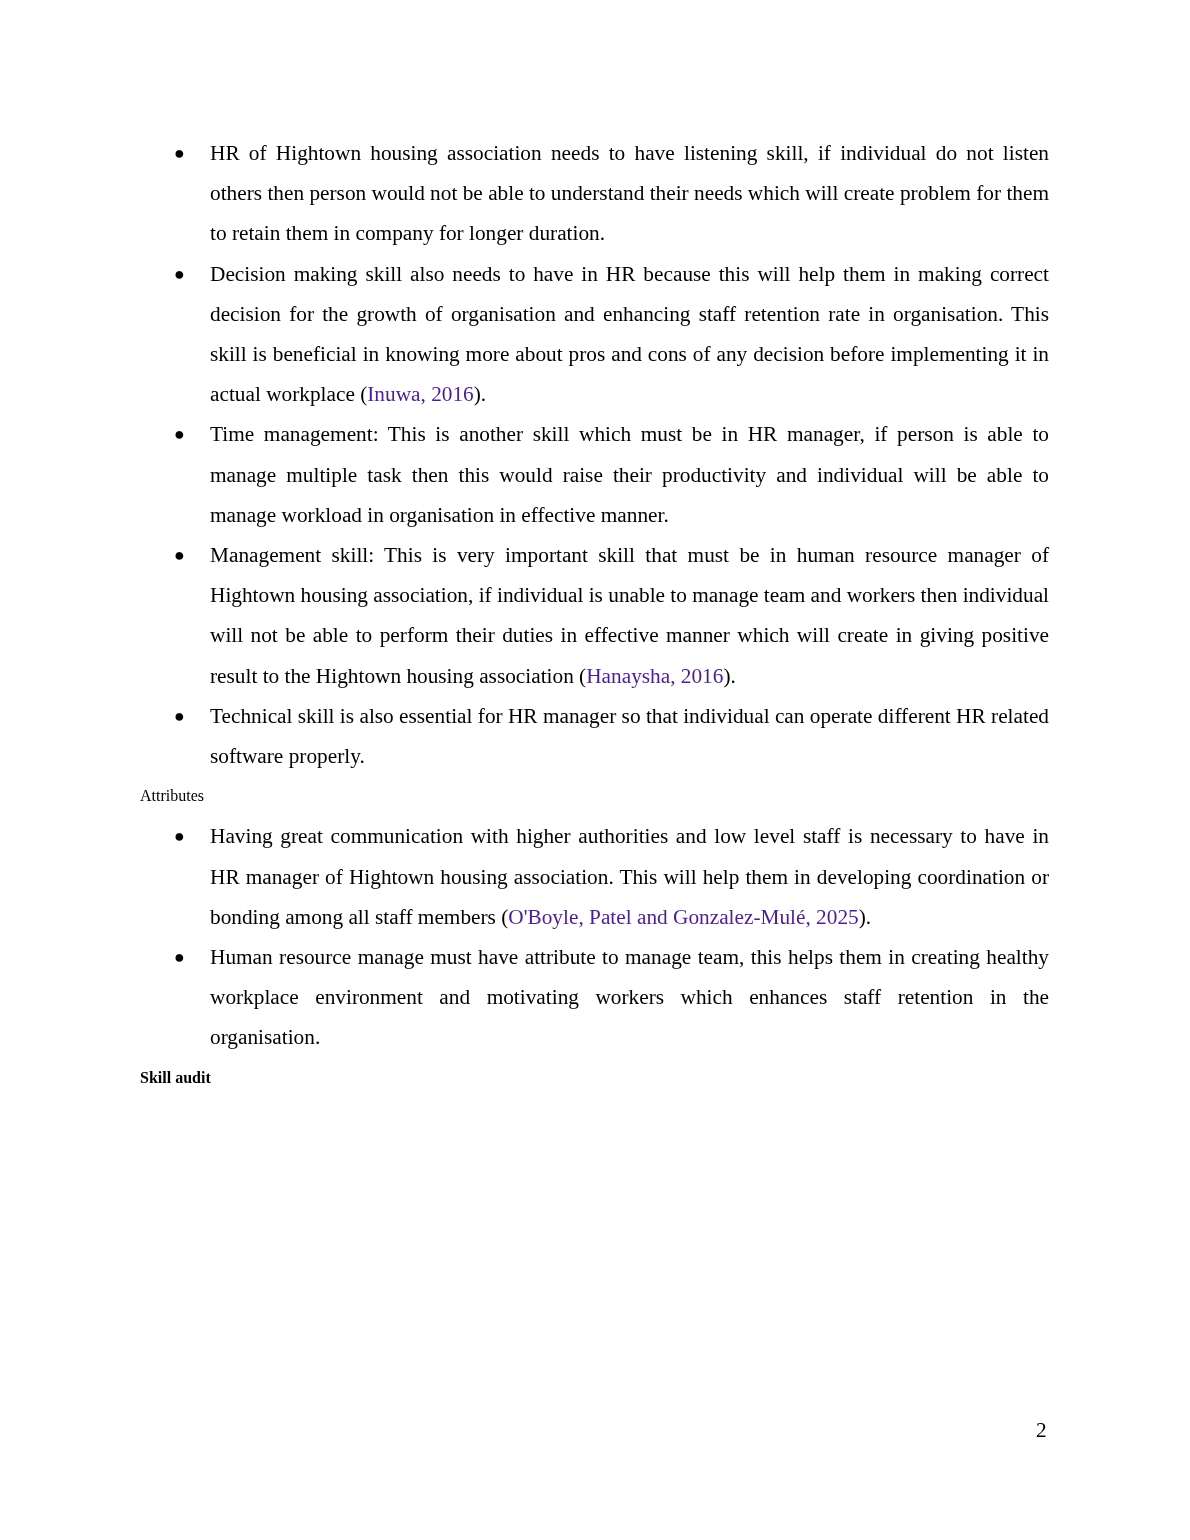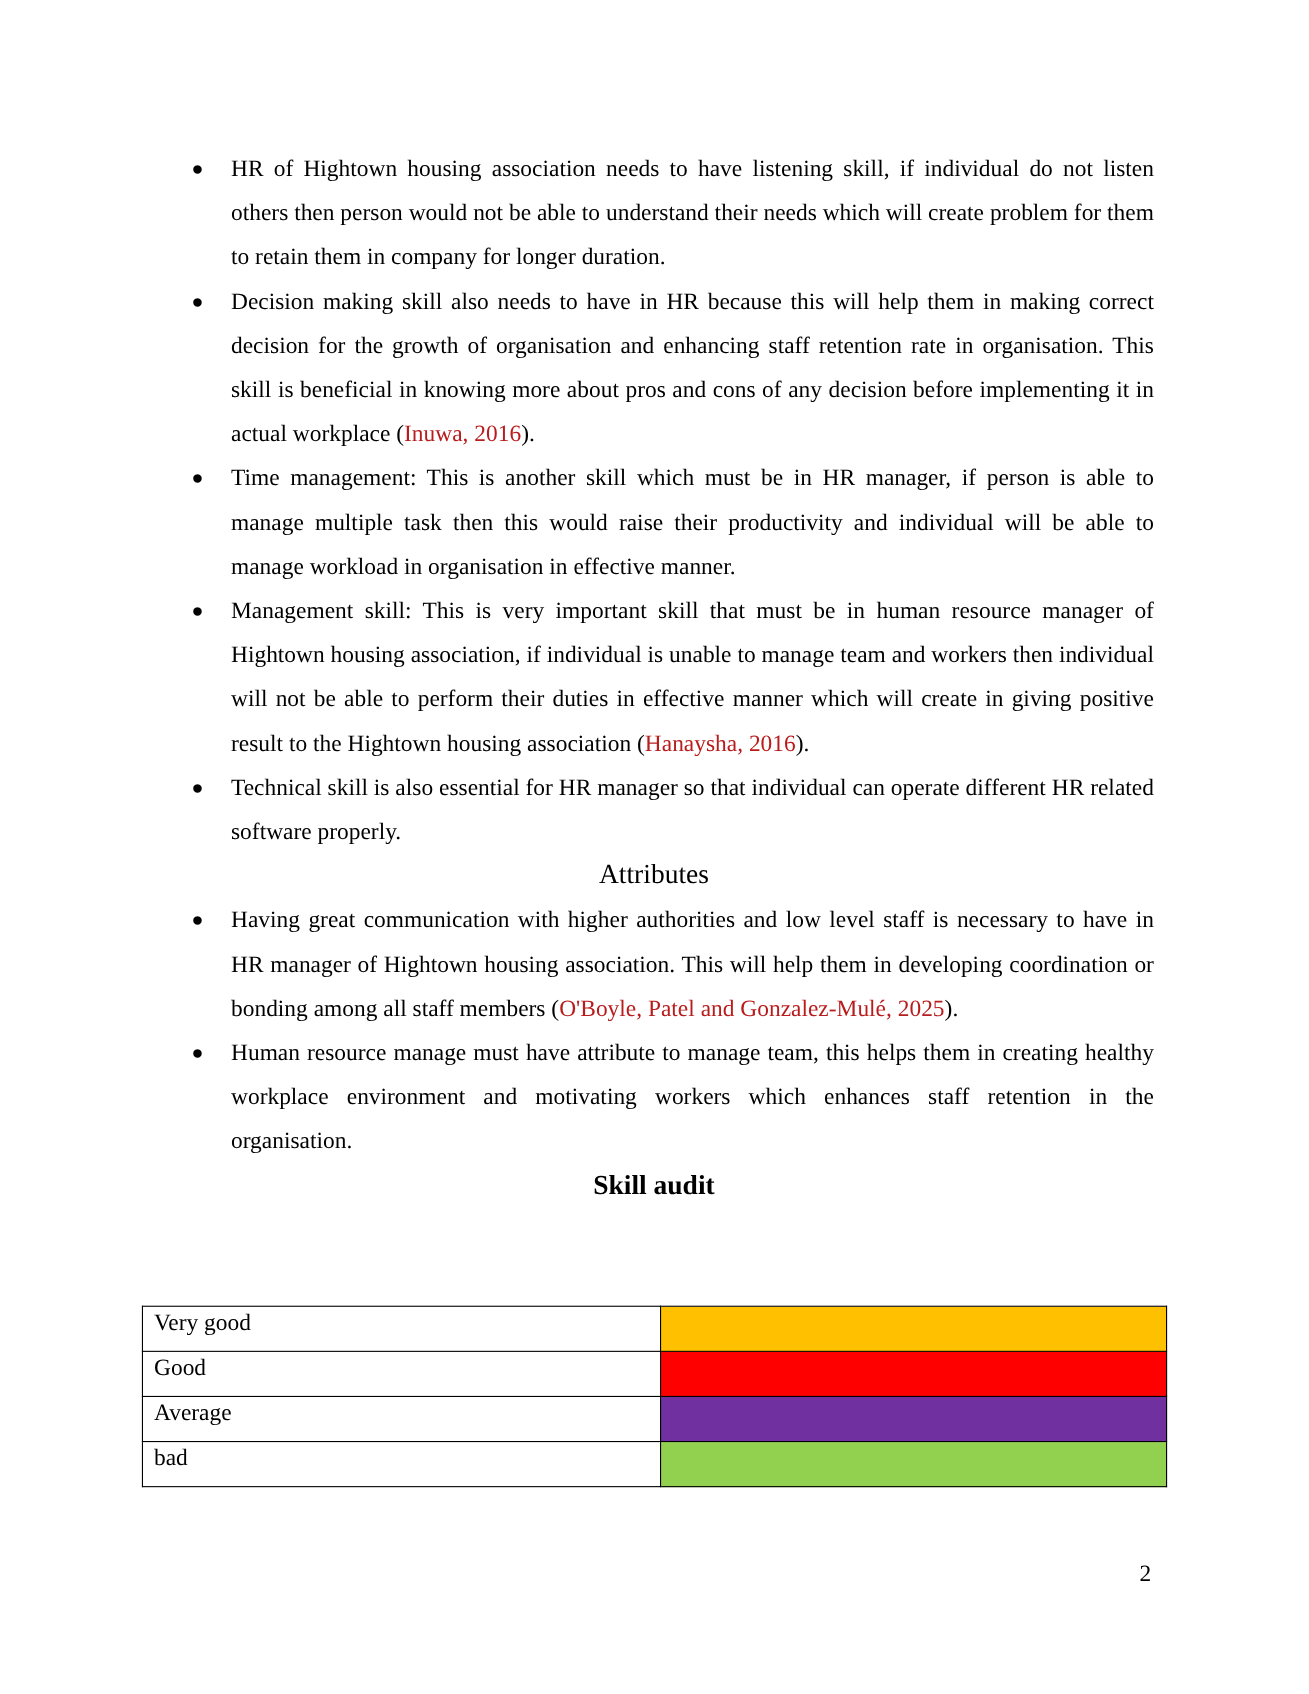--- a/index.html
+++ b/index.html
@@ -2,22 +2,22 @@
 <html><head>
   <meta charset="utf-8">
   <style>
     html, body { margin: 0; padding: 0; background: #ffffff; }
     body { width: 1190px; height: 1540px; position: relative; font-family: "Liberation Serif", serif; color: #000; }
     .page { position: absolute; left: 0; top: 0; width: 1190px; height: 1540px; background: #fff; }
     .content { position: absolute; left: 140px; top: 133px; width: 909px; }
     ul.bullets { list-style: none; margin: 0; padding: 0; }
     ul.bullets li { position: relative; padding-left: 70px; text-align: justify; font-size: 21.3px; line-height: 40.2px; }
     ul.bullets li .bullet { position: absolute; left: 34px; top: 0; font-size: 18px; }
-    .cite { color: #b91c1c; }
-    .plain { font-size: 25px; line-height: 40.2px; text-align: center; }
+    .cite { color: #4c1d95; }
+    .plain { font-size: 16px; line-height: 40.2px; }
     .u { text-decoration: underline; }
     .bold { font-weight: bold; font-family: Liberation Serif, serif; }
     table.audit { position: absolute; left: 129px; top: 1187px; width: 932px; border-collapse: collapse; }
     table.audit td { border: 1px solid #000; height: 40px; padding: 0; vertical-align: top; }
     table.audit td.label { width: 465px; font-size: 21.3px; padding-left: 10px; line-height: 28px; }
     table.audit td.swatch { width: 465px; }
     .pagenum { position: absolute; left: 1036px; top: 1418px; font-size: 21.3px; }
   </style>
 </head>
 <body>
@@ -56,35 +56,15 @@
       </li>
       <li>
         <span class="bullet">●</span>
         <span>Human resource manage must have attribute to manage team, this helps them in creating healthy workplace environment and motivating workers which enhances staff retention in the organisation.</span>
       </li>
     </ul>
 
     <div class="plain bold">Skill audit</div>
   </div>
 
-  <table class="audit">
-    <tbody>
-        <tr>
-      <td class="label">Very good</td>
-      <td class="swatch" style="background:#FFC000;"></td>
-    </tr>
-    <tr>
-      <td class="label">Good</td>
-      <td class="swatch" style="background:#FF0000;"></td>
-    </tr>
-    <tr>
-      <td class="label">Average</td>
-      <td class="swatch" style="background:#7030A0;"></td>
-    </tr>
-    <tr>
-      <td class="label">bad</td>
-      <td class="swatch" style="background:#92D050;"></td>
-    </tr>
-  </tbody>
-    </table>
 
   <div class="pagenum">2</div>
 </div>
 
 </body></html>

